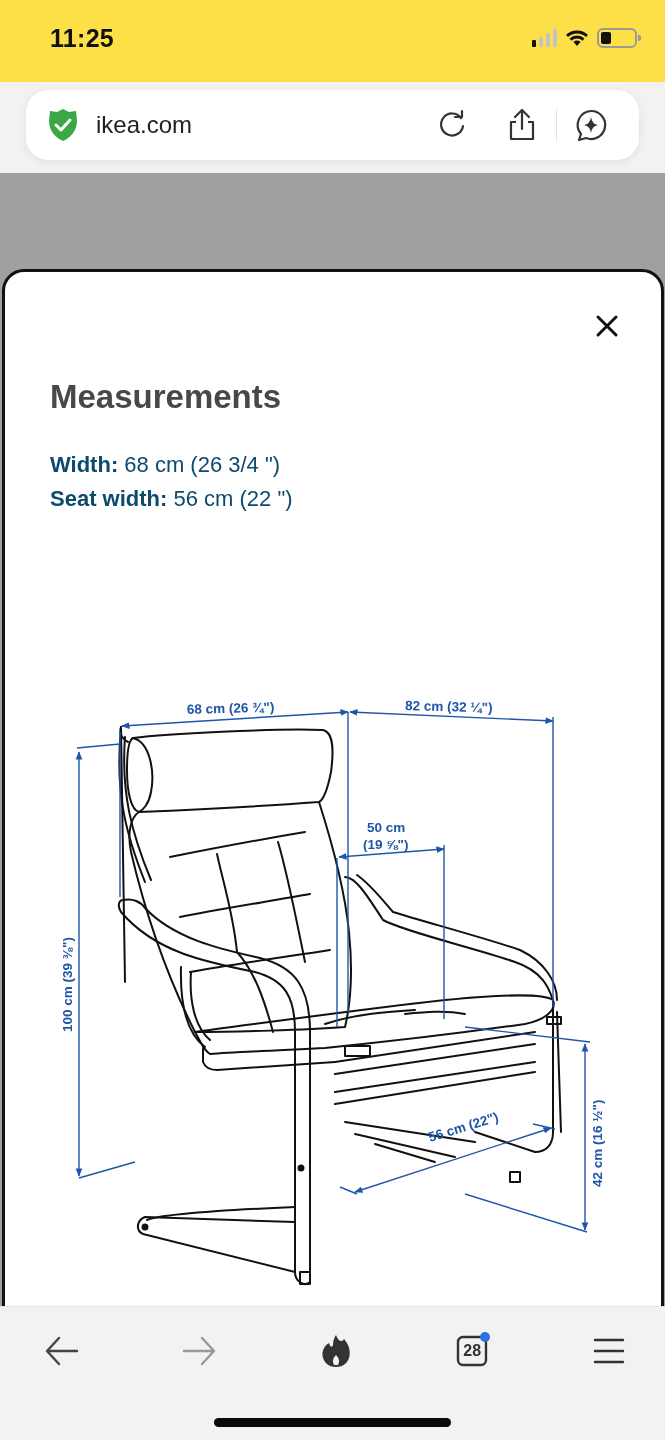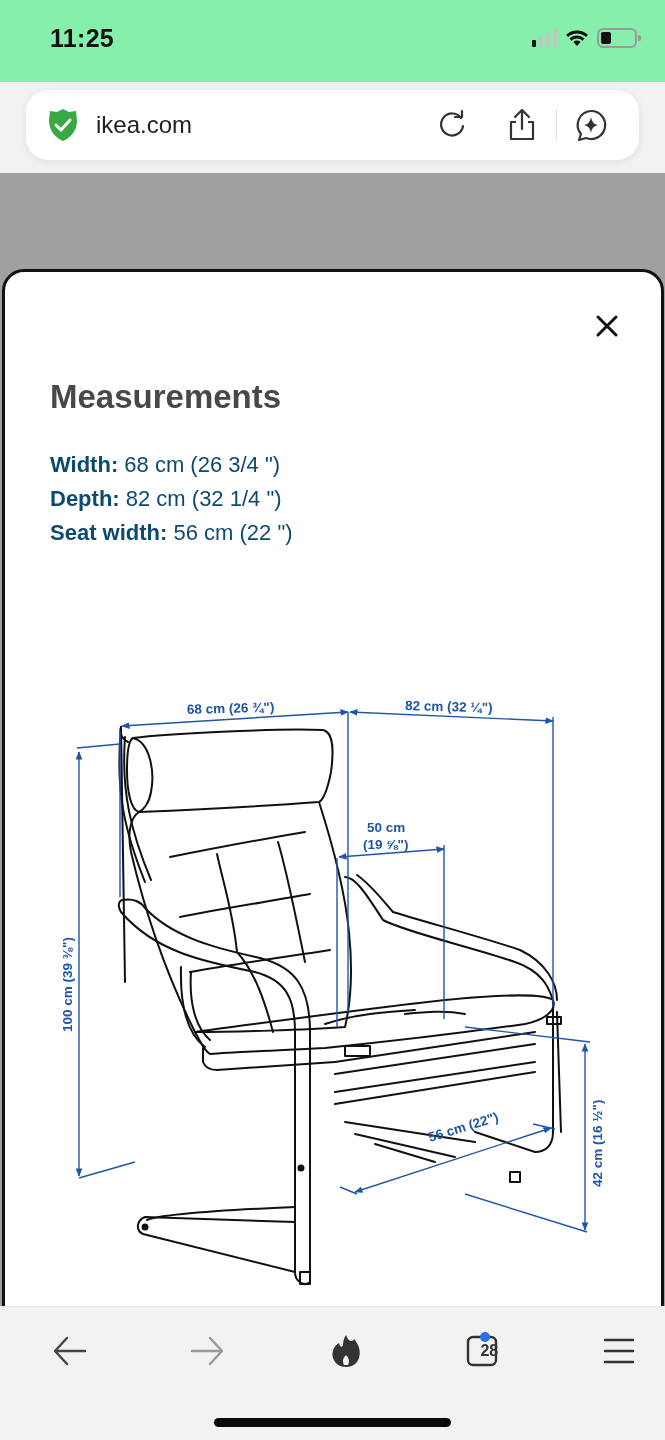--- a/index.html
+++ b/index.html
@@ -1,19 +1,19 @@
 <!DOCTYPE html>
 <html><head>
 <meta charset="utf-8">
 <style>
   * { box-sizing: border-box; margin: 0; padding: 0; }
   html, body { width: 665px; height: 1440px; overflow: hidden; background: #f2f2f2; }
   body { font-family: "Liberation Sans", "DejaVu Sans", sans-serif; position: relative; }
 
-  .status-bar { position: absolute; top: 0; left: 0; width: 665px; height: 82px; background: #86efac; }
+  .status-bar { position: absolute; top: 0; left: 0; width: 665px; height: 82px; background: #fde047; }
   .status-time { position: absolute; left: 50px; top: 24px; font-size: 25px; font-weight: 700; color: #111; letter-spacing: 0.3px; }
   .status-icons { position: absolute; right: 28px; top: 28px; display: flex; align-items: center; gap: 8px; }
   .signal { display: flex; align-items: flex-end; gap: 3px; height: 18px; }
   .signal span { width: 4px; border-radius: 1px; background: #c4c4c4; }
   .signal span.on { background: #111; }
   .battery { width: 40px; height: 20px; border: 2px solid #9a9a9a; border-radius: 6px; position: relative; padding: 2px; }
   .battery .level { width: 10px; height: 100%; background: #111; border-radius: 2px; }
   .battery::after { content: ""; position: absolute; right: -6px; top: 5px; width: 3px; height: 6px; background: #9a9a9a; border-radius: 0 2px 2px 0; }
 
   .url-bar { position: absolute; left: 26px; top: 90px; width: 613px; height: 70px; background: #fff; border-radius: 22px;
@@ -34,21 +34,21 @@
   .spec-row { font-size: 22px; color: #0c4a6e; line-height: 33.8px; white-space: nowrap; }
   .spec-row .k { font-weight: 700; }
 
   .diagram { position: absolute; left: 0; top: 0; width: 662px; height: 1100px; pointer-events: none; }
   .dim-label { font-family: "Liberation Sans", sans-serif; font-weight: 700; fill: #1f56a8; font-size: 13.5px; }
 
   .modal-divider { position: absolute; left: 46px; top: 1049px; width: 570px; height: 2px; background: #e0e0e0; }
 
   .bottom-bar { position: absolute; left: 0; top: 1306px; width: 665px; height: 134px; background: #f2f2f2; border-top: 1px solid #e6e6e6; }
   .nav-items { position: absolute; top: 20px; left: 0; width: 665px; display: flex; justify-content: space-between; padding: 0 30px 0 36px; }
-  .nav-btn { width: 52px; height: 48px; display: flex; align-items: center; justify-content: flex-end; position: relative; }
+  .nav-btn { width: 52px; height: 48px; display: flex; align-items: center; justify-content: center; position: relative; }
   .tab-count { position: absolute; font-size: 16px; font-weight: 700; color: #333; }
   .badge-dot { position: absolute; top: 5px; right: 8px; width: 10px; height: 10px; border-radius: 50%; background: #2f6fe6; }
   .home-indicator { position: absolute; left: 214px; top: 1418px; width: 237px; height: 9px; border-radius: 5px; background: #0a0a0a; }
 </style>
 </head>
 <body>
 
 <div class="status-bar">
   <div class="status-time">11:25</div>
   <div class="status-icons">
@@ -104,21 +104,20 @@
   <div class="close-btn">
     <svg width="24" height="24" viewBox="0 0 24 24">
       <path d="M3 3 L21 21 M21 3 L3 21" stroke="#111" stroke-width="3" stroke-linecap="round"></path>
     </svg>
   </div>
 
   <div class="modal-title">Measurements</div>
 
   <div class="spec-list">
     <div class="spec-row"><span class="k">Width:</span> <span>68 cm (26 3/4 ")</span></div>
-    <div class="spec-row"><span class="k">Depth:</span> <span>82 cm (32 1/4 ")</span></div>
     <div class="spec-row"><span class="k">Seat width:</span> <span>56 cm (22 ")</span></div>
   </div>
 
   <svg class="diagram" viewBox="0 0 662 1100">
     <defs>
       <marker id="arr" viewBox="0 0 10 10" refX="9" refY="5" markerWidth="6" markerHeight="6" orient="auto-start-reverse">
         <path d="M0 1 L10 5 L0 9 Z" fill="#1f56a8"></path>
       </marker>
     </defs>
 

